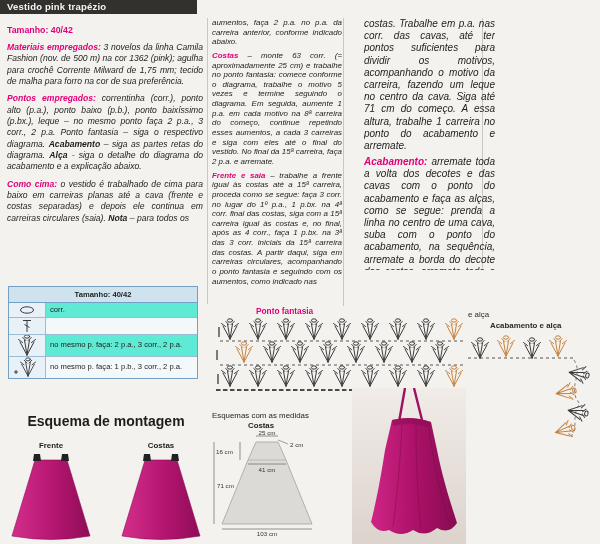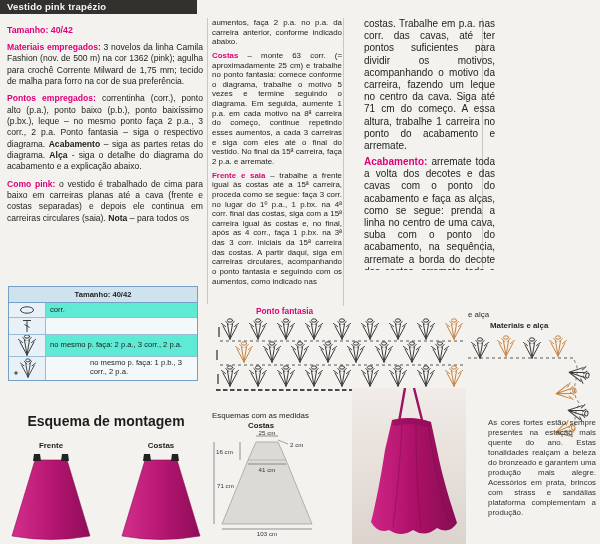--- a/index.html
+++ b/index.html
@@ -1,33 +1,33 @@
 <!DOCTYPE html>
 <html><head>
 <meta charset="utf-8">
 <style>
   html,body{margin:0;padding:0;background:#ffffff;}
   .page{position:relative;width:600px;height:544px;background:#f3f2ee;font-family:"Liberation Sans",sans-serif;color:#1d1d1b;overflow:hidden;padding-left:34px;}
   .accent{color:#e0007a;}
   .bold{font-weight:bold;}
   .title-bar{position:absolute;left:0;top:0;width:190px;height:14px;background:#33312e;color:#f5f5f5;font-size:9.5px;font-weight:bold;line-height:14px;padding-left:7px;letter-spacing:.2px;}
   .size-line{position:absolute;left:7px;top:25px;font-size:8.8px;font-weight:bold;color:#e0007a;}
-  .col{position:absolute;text-align:justify;overflow:hidden;}
+  .col{position:absolute;text-align:justify;overflow:hidden;font-style:italic;}
   .col p{margin:0 0 6px 0;}
   .col-left{left:7px;top:42px;width:196px;font-size:8.6px;line-height:1.32;max-height:242px;}
   .col-mid{left:212px;top:18px;width:130px;font-size:7.9px;line-height:1.22;max-height:288px;}
   .col-mid p{margin:0 0 4px 0;}
   .col-right{left:364px;top:18px;width:131px;font-size:10px;line-height:1.22;max-height:252px;}
   .col-right p{margin:0 0 4px 0;}
   .vsep{position:absolute;width:1px;background:#c9c7c2;}
   .legend{position:absolute;left:8px;top:286px;width:188px;border:1px solid #73a0c4;background:#ffffff;font-size:7.6px;}
   .legend-header{background:#cfe3ef;border-bottom:1px solid #73a0c4;text-align:center;font-weight:bold;padding:3px 0;color:#222;}
   .legend-row{display:flex;border-bottom:1px solid #9cbcd4;align-items:center;background:#5eead4;}
   .legend-row:nth-child(odd){background:#f3f8fb;}
-  .legend-row:last-child{border-bottom:none;gap:40px;}
+  .legend-row:last-child{border-bottom:none;}
   .legend-sym{width:36px;display:flex;align-items:center;justify-content:center;border-right:1px solid #9cbcd4;background:#e8f1f7;align-self:stretch;}
   .legend-label{flex:1;padding:2.5px 4px;line-height:1.18;}
   .montagem{position:absolute;left:8px;top:413px;width:196px;}
   .mont-title{text-align:center;font-weight:bold;font-size:14px;margin-bottom:3px;}
   .mont-shapes{display:flex;justify-content:space-between;gap:16px;margin-top:12px;}
   .mont-piece{text-align:center;}
   .mont-label{font-weight:bold;font-size:7.9px;margin-bottom:1px;}
   .fantasia{position:absolute;left:212px;top:306px;width:262px;}
   .fantasia-title{font-size:8.3px;font-weight:bold;color:#e0007a;margin:0 0 2px 44px;}
   .medidas{position:absolute;left:212px;top:411px;width:126px;}
@@ -68,21 +68,21 @@
   <div class="col col-left">
     <p>
       <span class="accent bold">Materiais empregados:</span>
       <span>3 novelos da linha Camila Fashion (nov. de 500 m) na cor 1362 (pink); agulha para crochê Corrente Milward de 1,75 mm; tecido de malha para forro na cor de sua preferência.</span>
     </p>
     <p>
       <span class="accent bold">Pontos empregados:</span>
       <span>correntinha (corr.), ponto alto (p.a.), ponto baixo (p.b.), ponto baixíssimo (p.bx.), leque – no mesmo ponto faça 2 p.a., 3 corr., 2 p.a. Ponto fantasia – siga o respectivo diagrama. </span><span class="bold">Acabamento</span><span> – siga as partes retas do diagrama. </span><span class="bold">Alça</span><span> - siga o detalhe do diagrama do acabamento e a explicação abaixo.</span>
     </p>
     <p>
-      <span class="accent bold">Como pink:</span>
+      <span class="accent bold">Como cima:</span>
       <span>o vestido é trabalhado de cima para baixo em carreiras planas até a cava (frente e costas separadas) e depois ele continua em carreiras circulares (saia). </span><span class="bold">Nota</span><span> – para todos os</span>
     </p>
   </div>
 
   <div class="legend">
     <div class="legend-header">Tamanho: 40/42</div>
     <div class="legend-row">
       <div class="legend-sym">
         <svg width="24" height="12" viewBox="0 0 24 12">
             <ellipse cx="12" cy="6" rx="6.5" ry="3.2" fill="none" stroke="#3a3a3a"></ellipse>
@@ -226,21 +226,21 @@
   <div class="col col-right">
     <p>costas. Trabalhe em p.a. nas corr. das cavas, até ter pontos suficientes para dividir os motivos, acompanhando o motivo da carreira, fazendo um leque no centro da cava. Siga até 71 cm do começo. A essa altura, trabalhe 1 carreira no ponto do acabamento e arremate.</p>
     <p>
       <span class="accent bold">Acabamento:</span>
       <span>arremate toda a volta dos decotes e das cavas com o ponto do acabamento e faça as alças, como se segue: prenda a linha no centro de uma cava, suba com o ponto do acabamento, na sequência, arremate a borda do decote das costas, arremate toda a cava seguinte, na parte superior da frente, trabalhe a primeira alça por 9 cm, prenda com 2 p.bx. no canto correspondente das costas e volte pela outra borda da alça, arremate a borda da frente e trabalhe a outra alça da mesma forma; arremate o resto da primeira cava e arremate. Forre o vestido como preferir.</span>
     </p>
   </div>
 
   <div class="alca">
     <div class="alca-label">e alça</div>
-    <div class="alca-title">Materiais e alça</div>
+    <div class="alca-title">Acabamento e alça</div>
     <svg width="130" height="112" viewBox="0 0 130 112">
       <line x1="2" y1="28" x2="108" y2="28" stroke="#8a8a8a" stroke-width="1.3" stroke-dasharray="3,3"></line>
       <use href="#fan" x="14" y="18" style="color:#3c3c3c"></use>
       <use href="#fan" x="40" y="16" style="color:#c8823f"></use>
       <use href="#fan" x="66" y="18" style="color:#3c3c3c"></use>
       <use href="#fan" x="92" y="16" style="color:#c8823f"></use>
       <path d="M108,30 C118,45 100,58 114,74 C104,86 114,96 104,108" stroke="#8a8a8a" stroke-width="1.1" fill="none" stroke-dasharray="3,3"></path>
       <g transform="translate(113,44) rotate(100)">
           <use href="#fan" style="color:#3c3c3c"></use>
         </g>
@@ -270,15 +270,14 @@
           </linearGradient>
       </defs>
       <rect width="114" height="156" fill="url(#phBg)"></rect>
       <path d="M47,34 L53,0 M71,36 L62,0" stroke="#9c1160" stroke-width="2.4" fill="none"></path>
       <path d="M40,32 Q59,27 79,34 L85,62 C91,92 99,116 105,135 Q97,147 85,140 Q73,150 61,142 Q49,150 37,142 Q26,146 19,134 C25,110 29,88 33,62 Z" fill="url(#dG)"></path>
       <path d="M40,32 Q59,27 79,34 L78,40 Q59,33 41,38 Z" fill="#8c0d55" opacity="0.6"></path>
       <path d="M50,36 C48,80 44,115 41,139 M64,36 C64,80 66,114 69,141 M77,40 C82,80 90,112 97,134" stroke="#7c0a4c" stroke-width="1" fill="none" opacity="0.5"></path>
     </svg>
   </div>
 
-  <div class="fashion-note">As cores fortes estão sempre presentes na estação mais quente do ano. Estas tonalidades realçam a beleza do bronzeado e garantem uma produção mais alegre. Acessórios em prata, brincos com strass e sandálias plataforma complementam a produção.</div>
 
 </div>
 
 </body></html>

